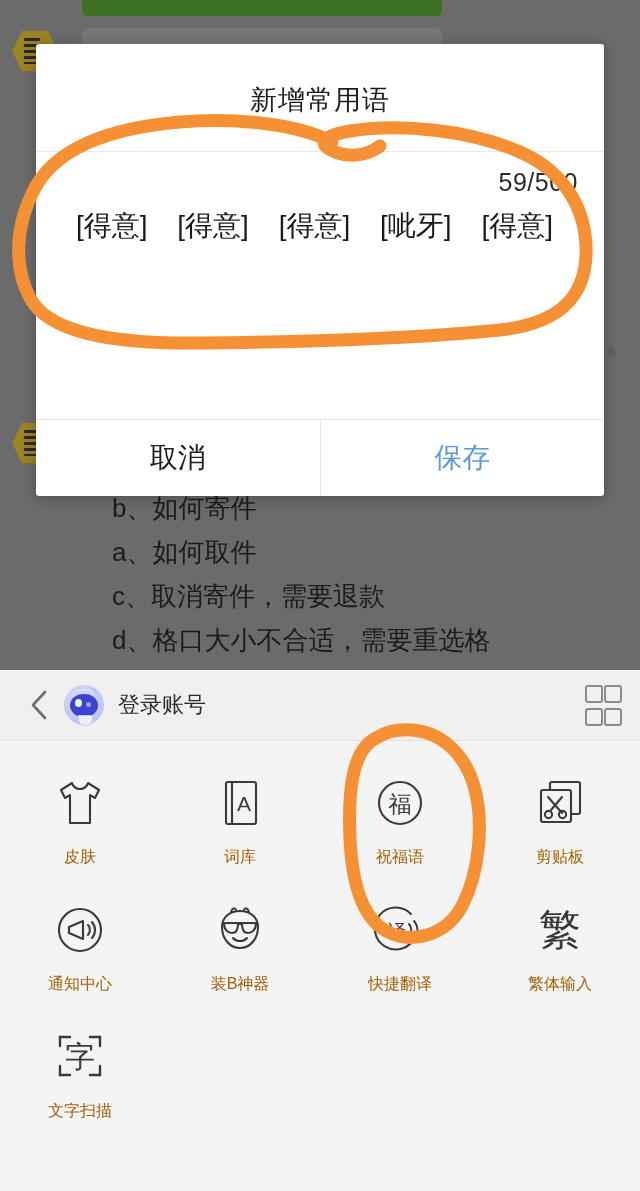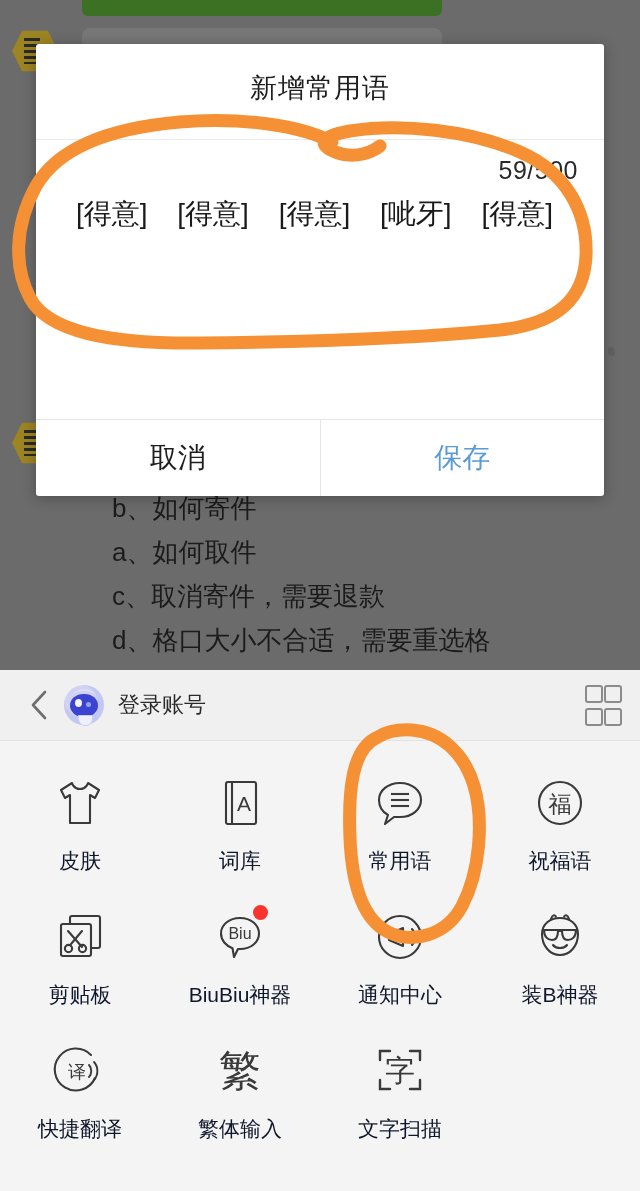--- a/index.html
+++ b/index.html
@@ -42,21 +42,21 @@
 
   
   .modal{
     position:absolute;left:36px;top:44px;width:568px;height:452px;
     background:#fff;border-radius:3px;
     box-shadow:0 2px 14px rgba(0,0,0,.28);
     overflow:hidden;
   }
   .modal-title{
     text-align:center;color:#1d1d1d;font-size:27px;
-    padding-top:26px;letter-spacing:1px;
+    padding-top:38px;letter-spacing:1px;
   }
   .modal-divider{height:1px;background:#e9e9e9;margin-top:33px;}
   .counter{
     text-align:right;color:#2a2a2a;font-size:25px;
     padding:16px 26px 0 0;letter-spacing:.5px;
   }
   .emoji-area{
     padding:6px 24px 0 40px;
     font-size:28px;line-height:46px;color:#1a1a1a;
     min-height:160px;
@@ -113,21 +113,21 @@
     row-gap:8px;
   }
   .app{
     display:flex;flex-direction:column;align-items:center;
     cursor:pointer;padding:8px 0 10px;
   }
   .app .glyph{
     width:72px;height:72px;display:flex;align-items:center;justify-content:center;
     color:#2e2e2e;position:relative;
   }
-  .app .label{margin-top:8px;font-size:21px;color:#0f172a;}
+  .app .label{margin-top:8px;font-size:16px;color:#a16207;}
   .badge{
     position:absolute;right:8px;top:4px;width:15px;height:15px;border-radius:50%;
     background:#f8352c;
   }
 
   
   .annot{position:absolute;inset:0;pointer-events:none;}
 </style>
 </head>
 <body>
@@ -215,32 +215,20 @@
         <div class="glyph">
           <svg width="58" height="58" viewBox="0 0 58 58" aria-hidden="true">
             <rect x="15" y="8" width="30" height="42" rx="2" fill="none" stroke="#3a3a3a" stroke-width="2.1"></rect>
             <line x1="21" y1="8" x2="21" y2="50" stroke="#3a3a3a" stroke-width="2.1"></line>
             <text x="33" y="37" text-anchor="middle" font-size="21" font-family="Liberation Sans, sans-serif" fill="#3a3a3a">A</text>
           </svg>
         </div>
         <div class="label">词库</div>
       </div>
 
-      <div class="app">
-        <div class="glyph">
-          <svg width="58" height="58" viewBox="0 0 58 58" aria-hidden="true">
-            <path d="M29 9 C41 9 50 16.5 50 26 C50 35.5 41 43 29 43 L23 43 L14 50 L17 41
-                     C11.5 38 8 32.5 8 26 C8 16.5 17 9 29 9 Z" fill="none" stroke="#3a3a3a" stroke-width="2.1" stroke-linejoin="round"></path>
-            <line x1="20" y1="20" x2="38" y2="20" stroke="#3a3a3a" stroke-width="2.1"></line>
-            <line x1="20" y1="26" x2="38" y2="26" stroke="#3a3a3a" stroke-width="2.1"></line>
-            <line x1="20" y1="32" x2="38" y2="32" stroke="#3a3a3a" stroke-width="2.1"></line>
-          </svg>
-        </div>
-        <div class="label">常用语</div>
-      </div>
 
       <div class="app">
         <div class="glyph">
           <svg width="58" height="58" viewBox="0 0 58 58" aria-hidden="true">
             <circle cx="29" cy="29" r="21" fill="none" stroke="#3a3a3a" stroke-width="2.1"></circle>
             <text x="29" y="38" text-anchor="middle" font-size="23" font-family="DejaVu Sans, sans-serif" fill="#3a3a3a">福</text>
           </svg>
         </div>
         <div class="label">祝福语</div>
       </div>
@@ -251,31 +239,20 @@
             <rect x="19" y="8" width="30" height="32" rx="2" fill="none" stroke="#3a3a3a" stroke-width="2.1"></rect>
             <rect x="10" y="16" width="30" height="32" rx="2" fill="#f4f4f4" stroke="#3a3a3a" stroke-width="2.1"></rect>
             <path d="M17 23 L31 39 M31 23 L20 36" fill="none" stroke="#3a3a3a" stroke-width="2.1" stroke-linecap="round"></path>
             <circle cx="17.5" cy="40.5" r="3.6" fill="none" stroke="#3a3a3a" stroke-width="2.1"></circle>
             <circle cx="31.5" cy="40.5" r="3.6" fill="none" stroke="#3a3a3a" stroke-width="2.1"></circle>
           </svg>
         </div>
         <div class="label">剪贴板</div>
       </div>
 
-      <div class="app">
-        <div class="glyph">
-          <svg width="58" height="58" viewBox="0 0 58 58" aria-hidden="true">
-            <path d="M29 10 C40 10 48 17 48 25.5 C48 34 40 41 29 41 L27 41 L23 49 L21.5 40.3
-                     C15 37.9 10 32.2 10 25.5 C10 17 18 10 29 10 Z" fill="none" stroke="#3a3a3a" stroke-width="2.1" stroke-linejoin="round"></path>
-            <text x="29" y="31" text-anchor="middle" font-size="16" font-family="Liberation Sans, sans-serif" fill="#3a3a3a">Biu</text>
-          </svg>
-          <span class="badge"></span>
-        </div>
-        <div class="label">BiuBiu神器</div>
-      </div>
 
 
       <div class="app">
         <div class="glyph">
           <svg width="58" height="58" viewBox="0 0 58 58" aria-hidden="true">
             <circle cx="29" cy="29" r="21" fill="none" stroke="#3a3a3a" stroke-width="2.1"></circle>
             <path d="M32 20 L32 38 L18 32 L18 26 Z" fill="none" stroke="#3a3a3a" stroke-width="2.1" stroke-linejoin="round"></path>
             <path d="M37 24 C39.5 26.5 39.5 31.5 37 34" fill="none" stroke="#3a3a3a" stroke-width="2.1" stroke-linecap="round"></path>
             <path d="M41 21 C45 25.5 45 32.5 41 37" fill="none" stroke="#3a3a3a" stroke-width="2.1" stroke-linecap="round"></path>
           </svg>

